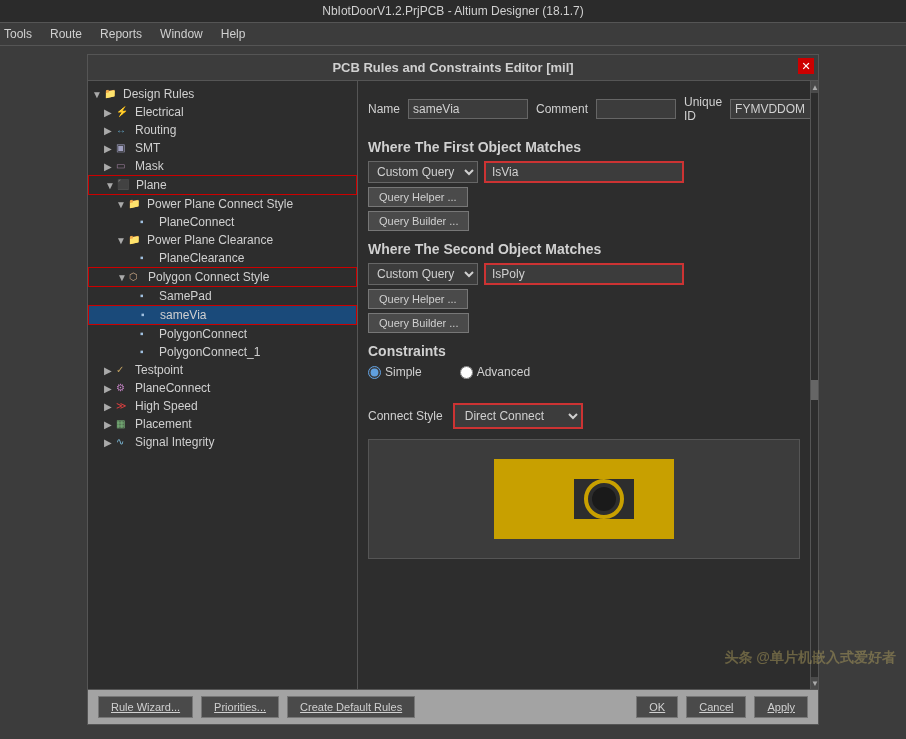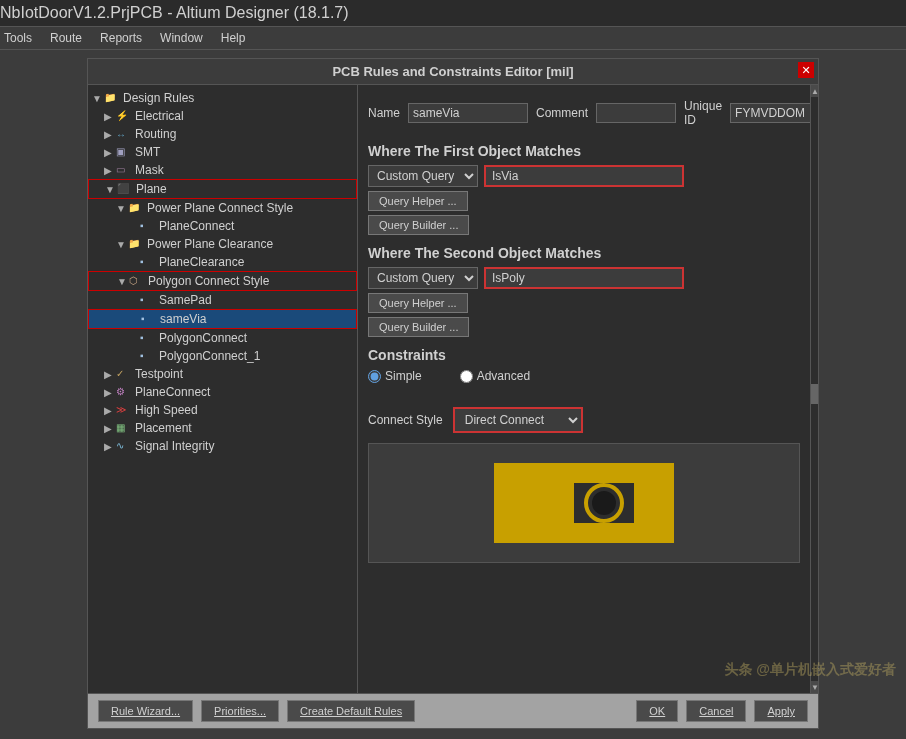--- a/index.html
+++ b/index.html
@@ -10,22 +10,23 @@
       color: #d0d0d0;
       width: 906px;
       height: 739px;
       overflow: hidden;
     }
 
     
     .title-bar {
       background: #2b2b2b;
       color: #d0d0d0;
-      padding: 4px 0;
-      font-size: 16px;
+      text-align: center;
+      padding: 4px 9px;
+      font-size: 12px;
       border-bottom: 1px solid #555;
     }
 
     
     .menu-bar {
       background: #3c3c3c;
       display: flex;
       align-items: center;
       padding: 2px 0;
       border-bottom: 1px solid #555;
@@ -335,21 +336,21 @@
       display: flex;
       align-items: center;
       justify-content: center;
       font-size: 8px;
       cursor: pointer;
       color: #aaa;
     }
 
     .watermark {
       position: fixed;
-      bottom: 60px;
+      bottom: 72px;
       right: 10px;
       color: rgba(200,180,100,0.4);
       font-size: 14px;
       font-weight: bold;
       pointer-events: none;
       z-index: 9999;
     }
   </style>
 </head>
 <body>

